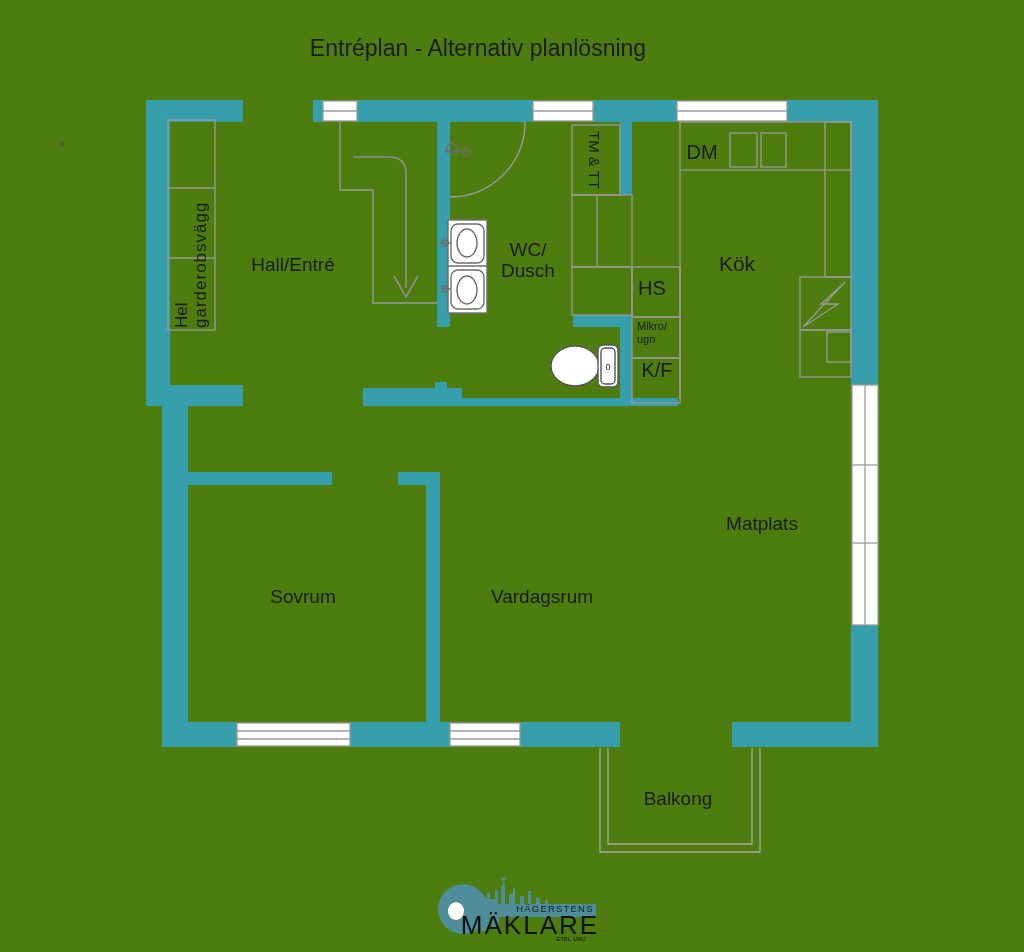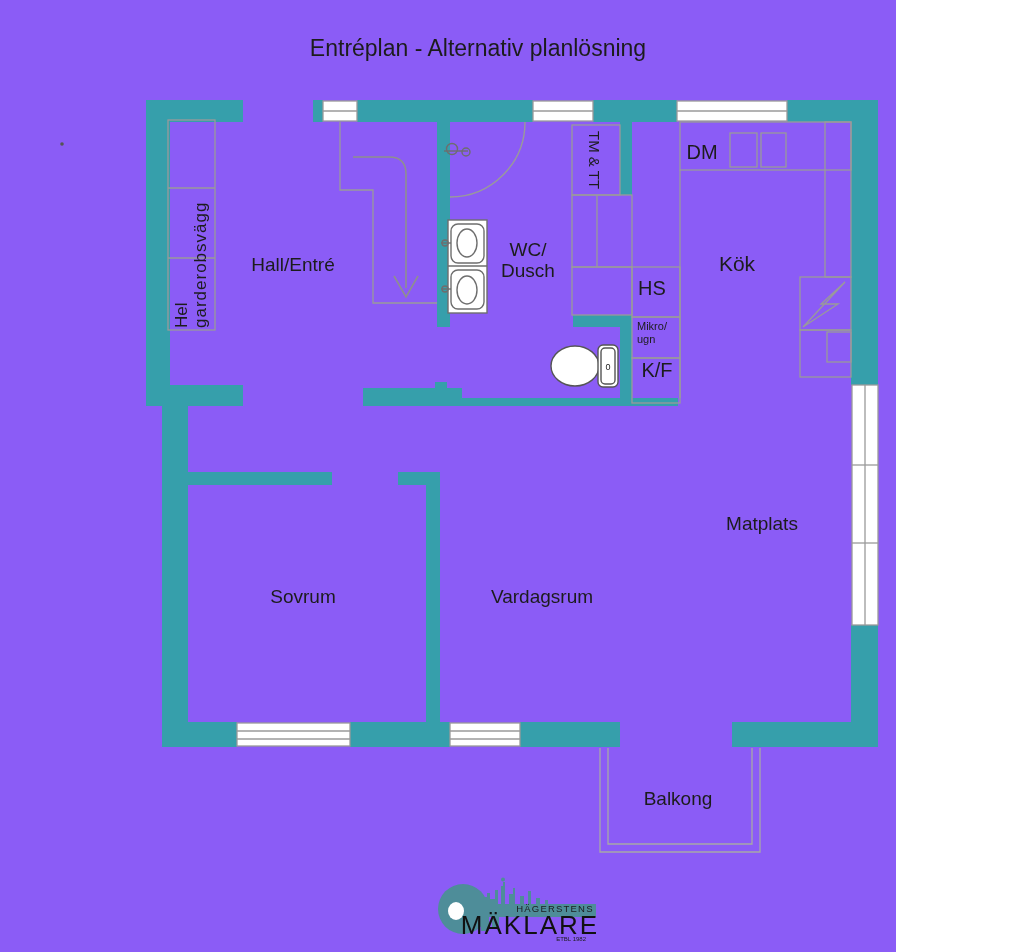--- a/index.html
+++ b/index.html
@@ -1,17 +1,17 @@
 <!DOCTYPE html>
 <html><head>
 <meta charset="utf-8">
 <style>
   html,body{margin:0;padding:0;background:#ffffff;}
   .page{
-    width:896px;height:952px;background:#8b5cf6;position:relative;
+    width:1024px;height:952px;background:#4d7c0f;position:relative;
     font-family:"Liberation Sans",sans-serif;overflow:hidden;
   }
   svg text{font-family:"Liberation Sans",sans-serif;}
 </style>
 </head>
 <body>
 
 <div class="page">
 <svg width="1024" height="952" viewBox="0 0 1024 952">
 

